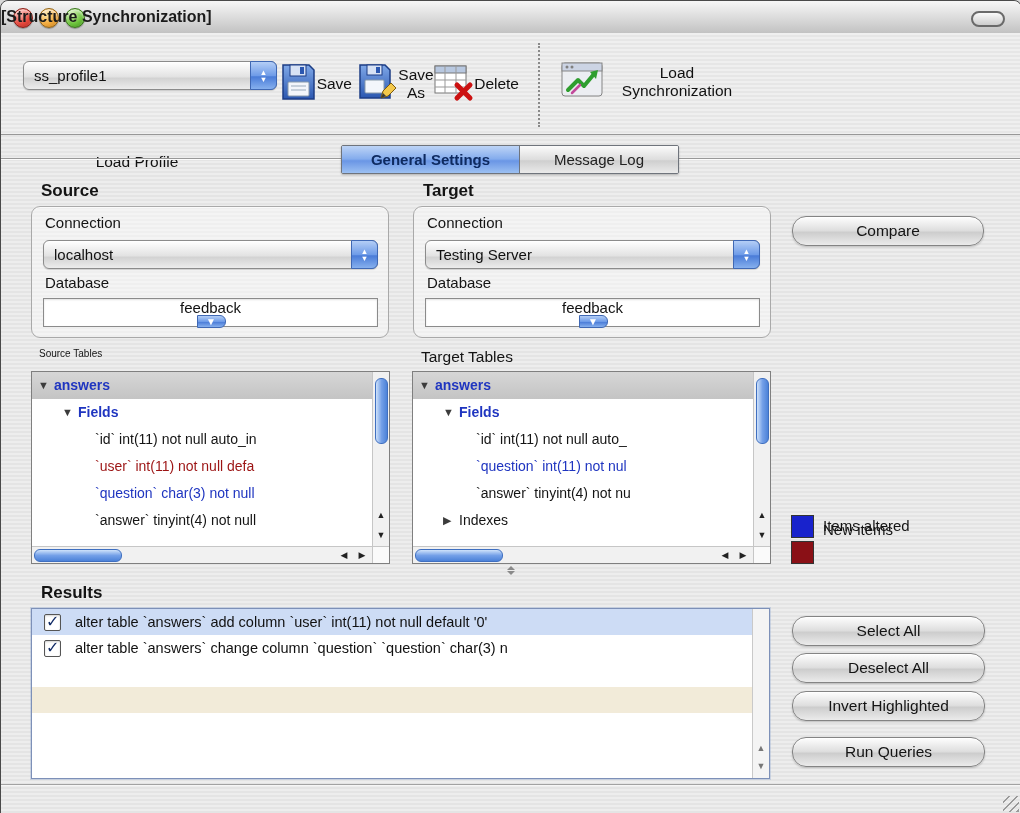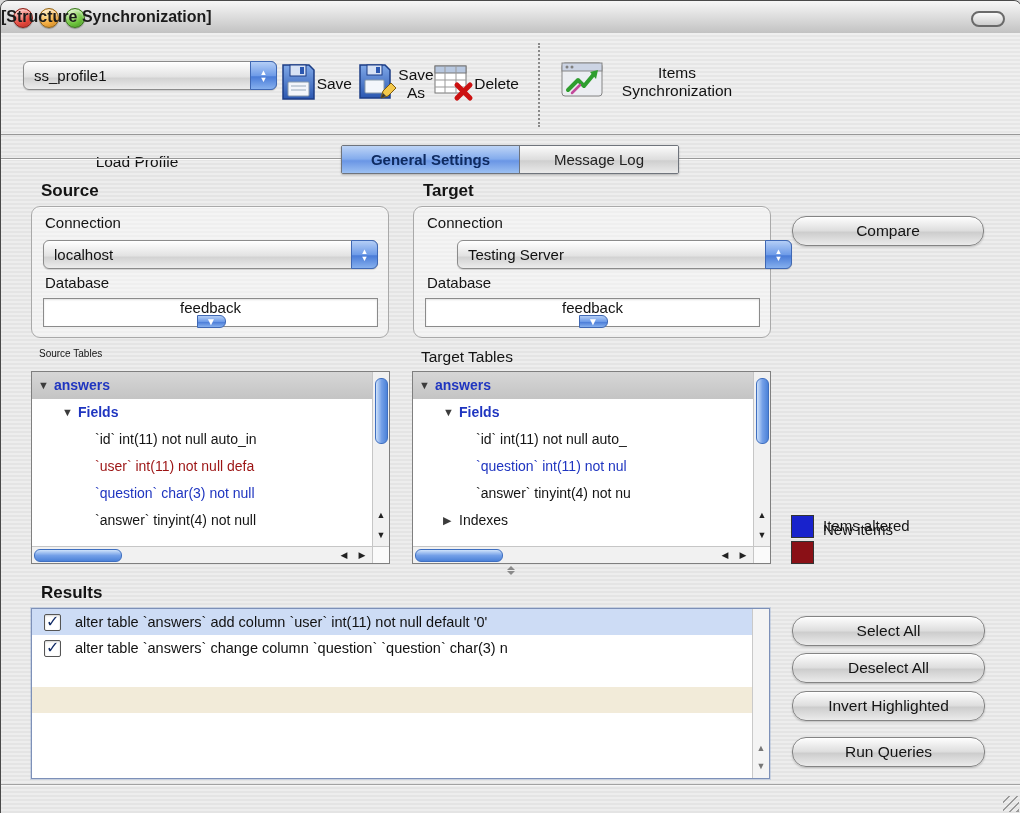--- a/index.html
+++ b/index.html
@@ -193,21 +193,21 @@
         <svg width="52" height="46" viewBox="0 0 52 46">
           <rect x="6" y="6" width="40" height="33" rx="3" fill="#eceef2" stroke="#858585"></rect>
           <rect x="6" y="6" width="40" height="8" fill="#ccd4e4" stroke="#858585"></rect>
           <circle cx="11" cy="10" r="1.5" fill="#808080"></circle>
             <circle cx="16" cy="10" r="1.5" fill="#808080"></circle>
           <path d="M12 33 L22 23 L28 29 L38 17" stroke="#2f9e2f" stroke-width="4" fill="none" stroke-linecap="round" stroke-linejoin="round"></path>
           <polygon points="34,15 42,13 40,22" fill="#2f9e2f"></polygon>
           <path d="M16 36 L24 28" stroke="#c24a9a" stroke-width="2.5" stroke-linecap="round"></path>
         </svg>
       </span>
-      <div class="tb-label">Items Synchronization</div>
+      <div class="tb-label">Load Synchronization</div>
     </div>
   </div>
 
   <div class="groove"></div>
   <div class="segmented">
     <div class="seg sel">General Settings</div>
     <div class="seg norm">Message Log</div>
   </div>
 
   <div class="h1" style="left:40px;top:180px;">Source</div>
@@ -223,21 +223,21 @@
       </span>
   </div>
   <div class="lbl" style="left:44px;top:273px;">Database</div>
   <div class="combo" style="left:42px;top:297px;width:333px;">
     <span class="ctext">feedback</span>
     <span class="combobtn">▼</span>
   </div>
 
   <div class="groupbox" style="left:412px;top:205px;"></div>
   <div class="lbl" style="left:426px;top:213px;">Connection</div>
-  <div class="popup" style="left:424px;top:239px;width:333px;margin-left:32px;">
+  <div class="popup" style="left:424px;top:239px;width:333px;">
     <span class="ptext">Testing Server</span>
     <span class="stepper">
         <span>▲</span>
         <span>▼</span>
       </span>
   </div>
   <div class="lbl" style="left:426px;top:273px;">Database</div>
   <div class="combo" style="left:424px;top:297px;width:333px;">
     <span class="ctext">feedback</span>
     <span class="combobtn">▼</span>

